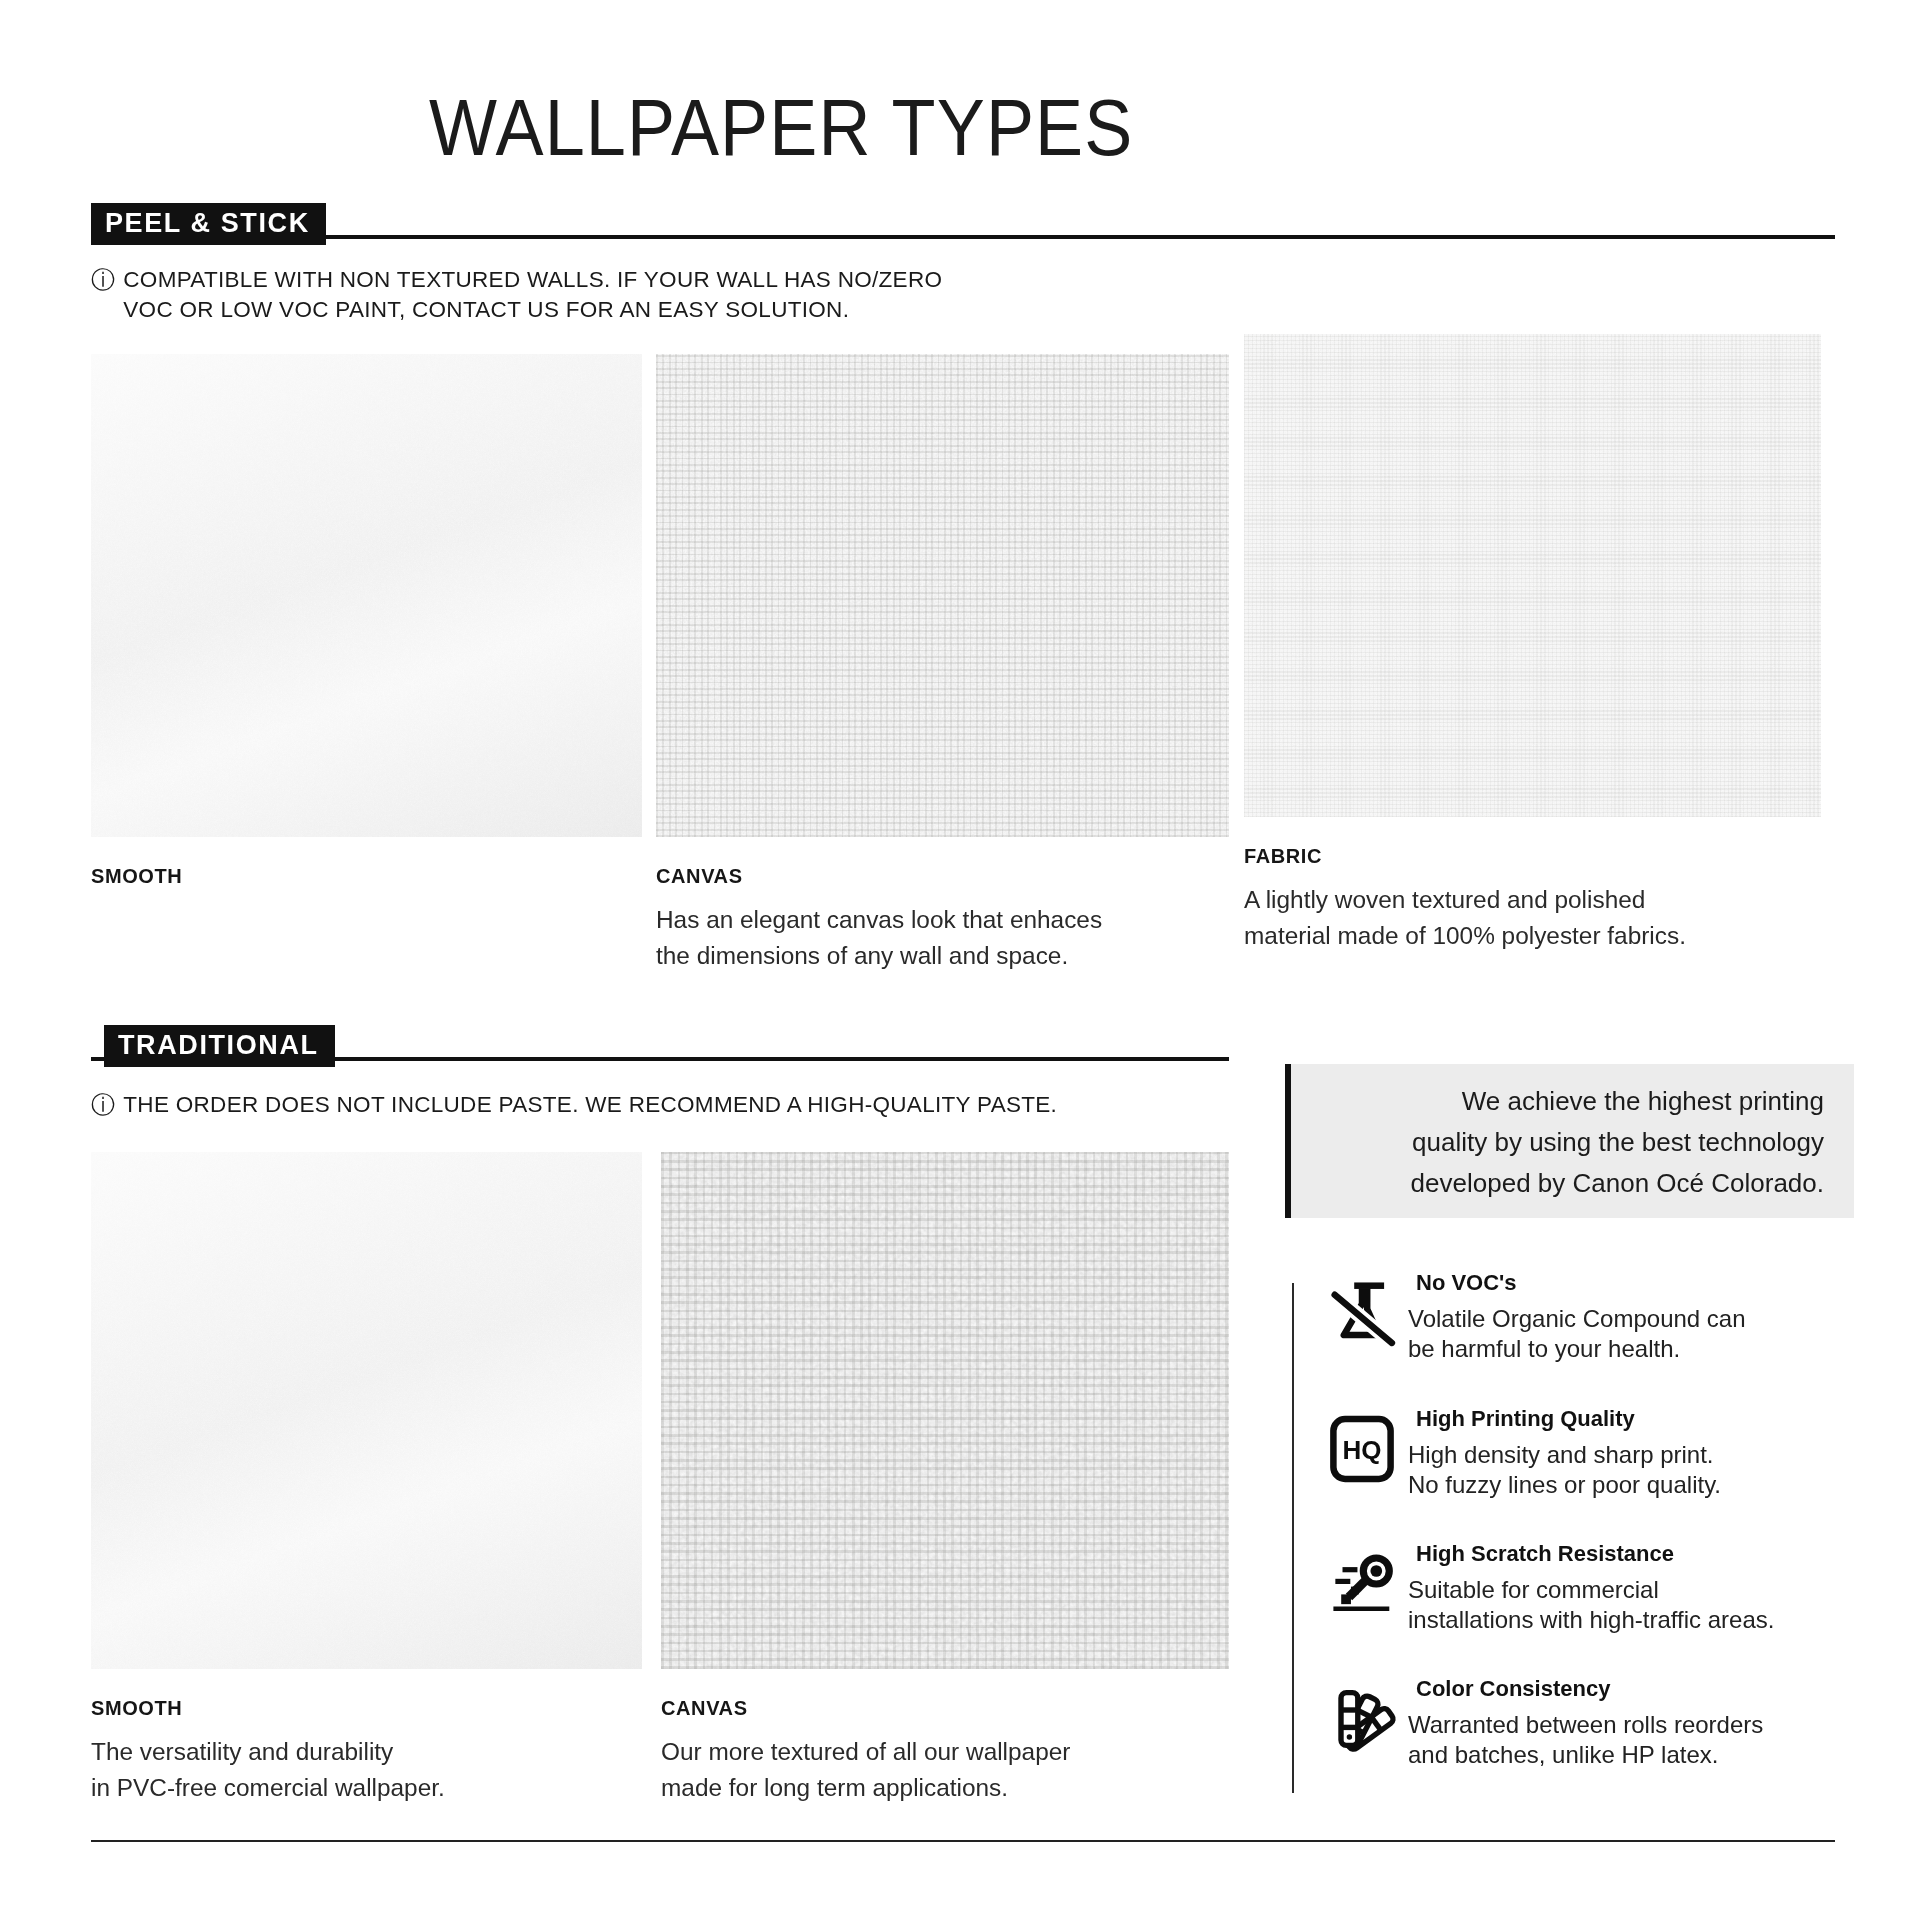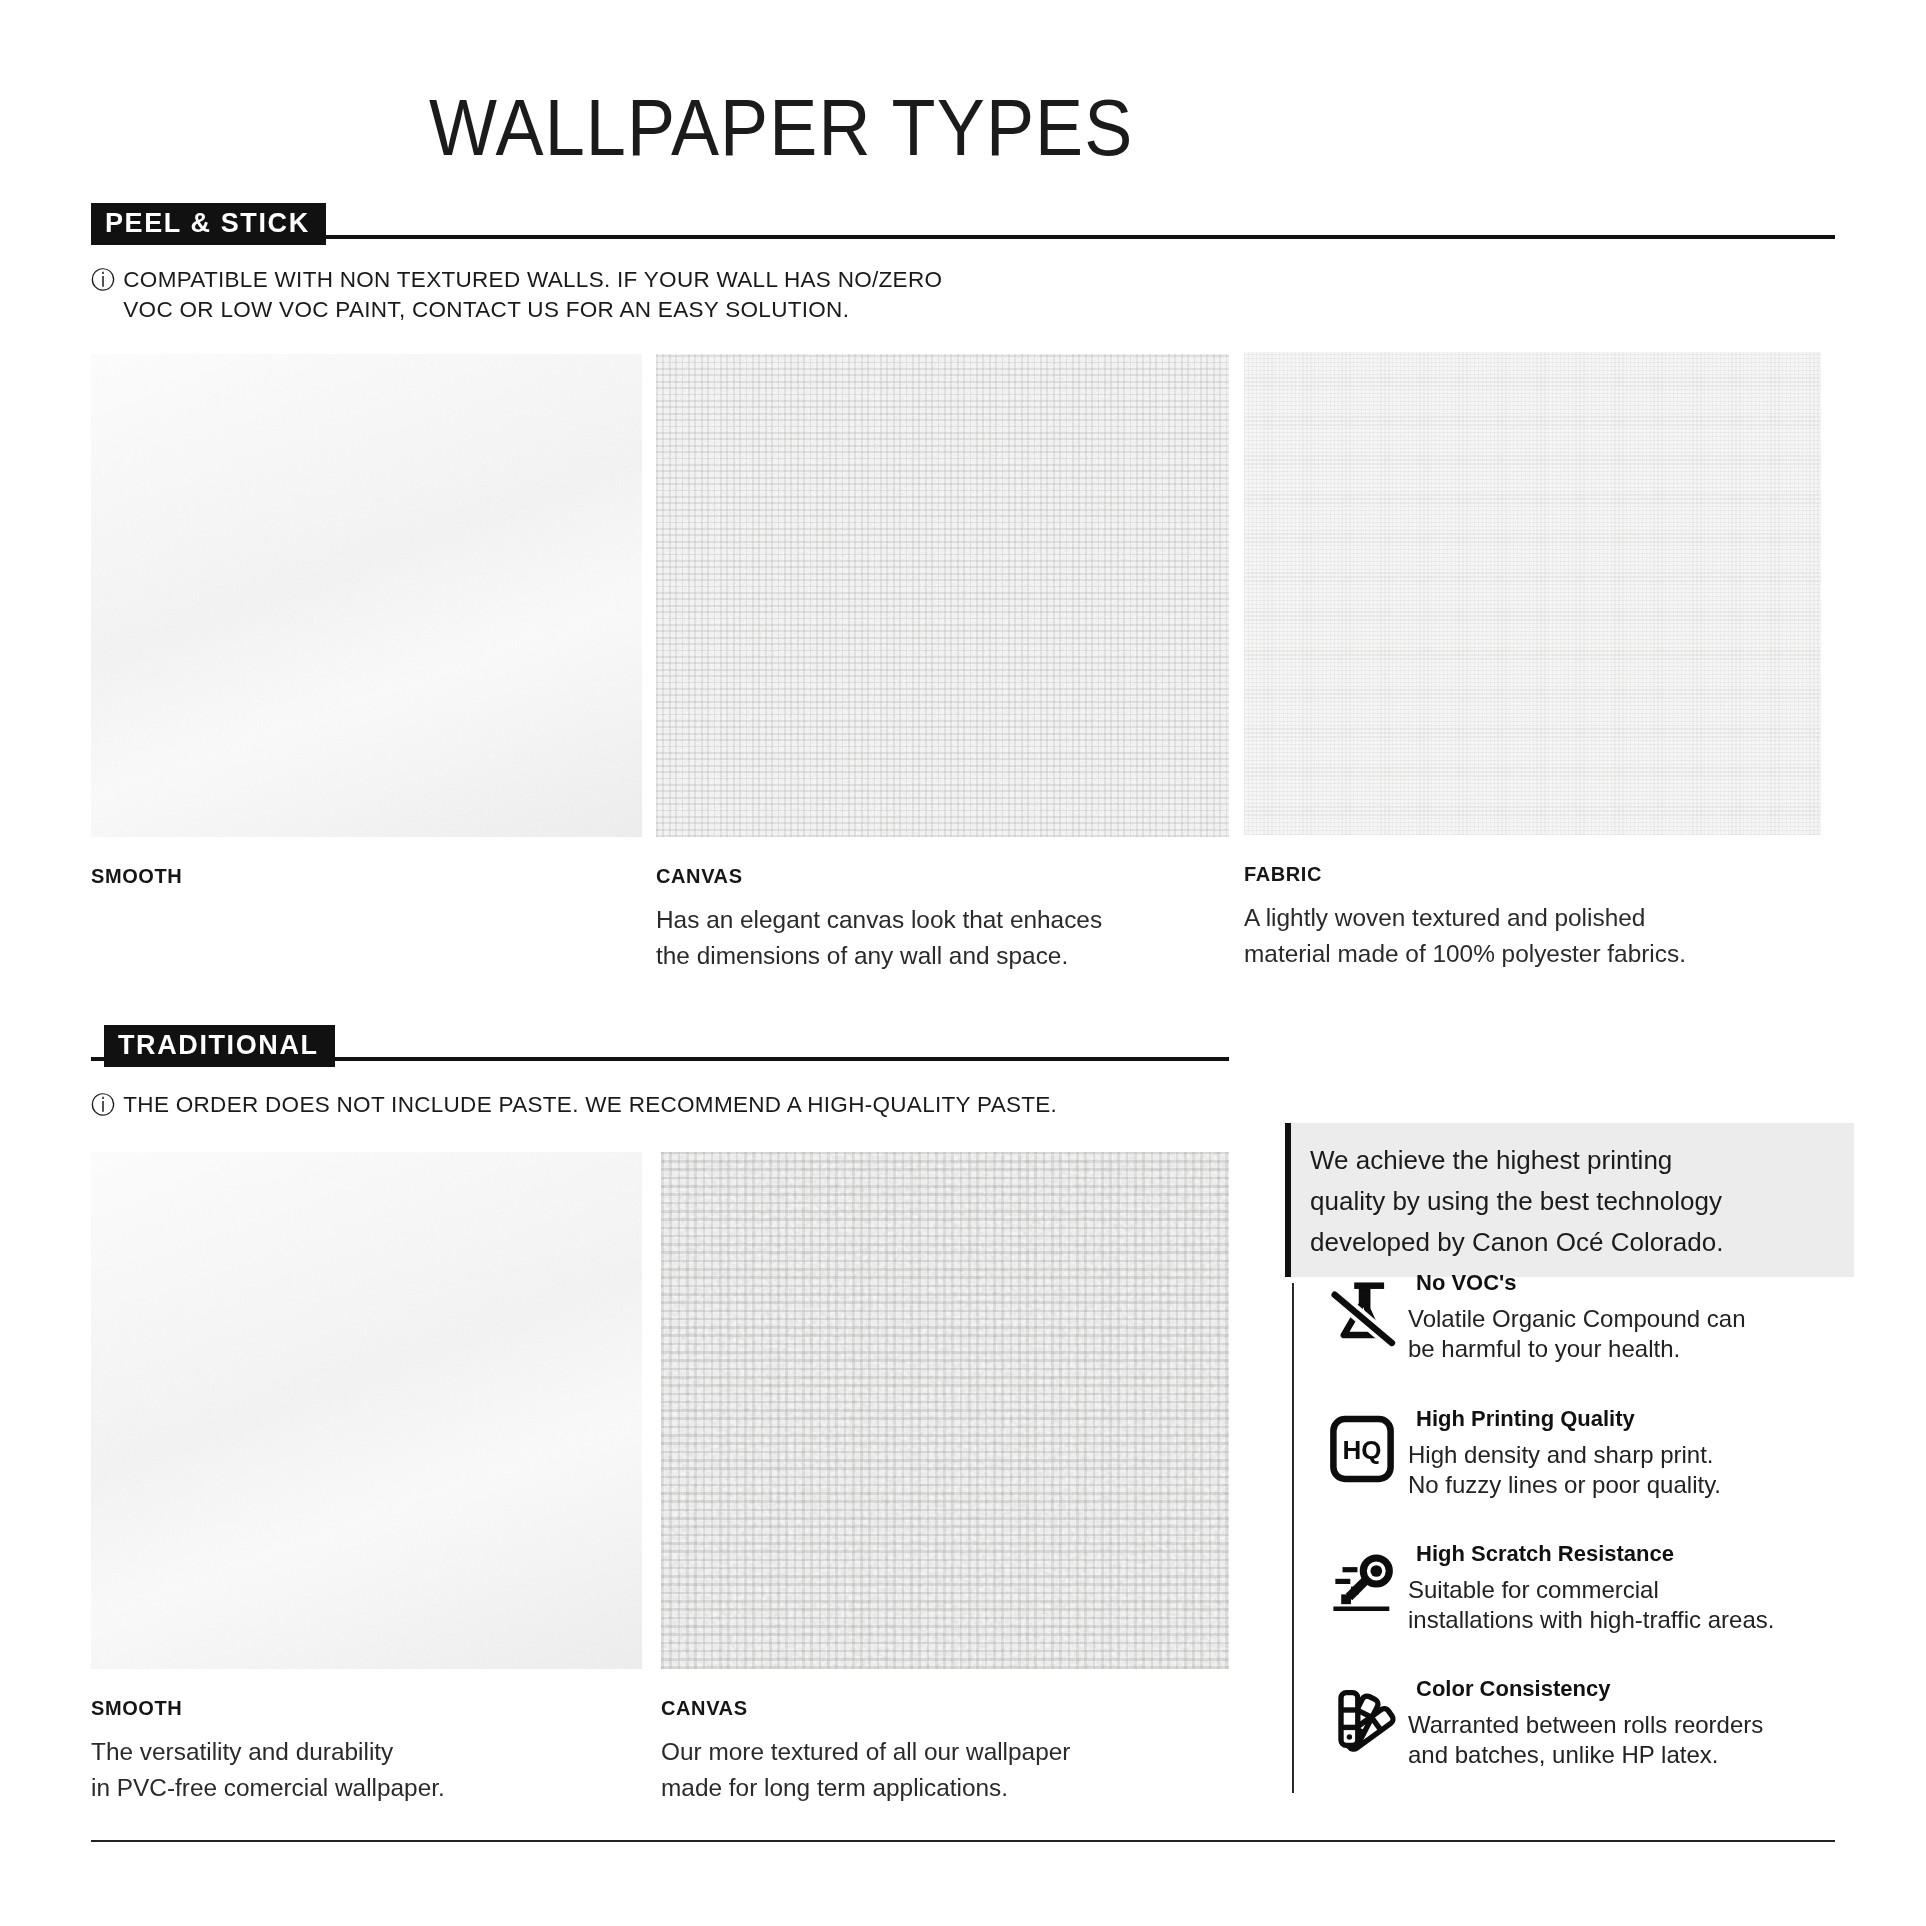--- a/index.html
+++ b/index.html
@@ -31,21 +31,21 @@
   .note-trad{left:91px;top:1090px;width:1169px;}
   .info-glyph{font-size:24px;line-height:30px;margin-right:8.3px;color:#1a1a1a;}
   .note-text{
     font-size:22.5px;line-height:30px;letter-spacing:0.3px;color:#1a1a1a;
     white-space:pre-line;
   }
   
   .card{position:absolute;}
   .card-ps-smooth{left:91px;top:354px;width:551px;}
   .card-ps-canvas{left:656px;top:354px;width:573px;}
-  .card-ps-fabric{left:1244px;top:352px;width:577px;}
+  .card-ps-fabric{left:1244px;top:334px;width:577px;}
   .card-tr-smooth{left:91px;top:1152px;width:551px;}
   .card-tr-canvas{left:661px;top:1152px;width:568px;}
   .texture{position:relative;width:100%;overflow:hidden;background:#f2f3f3;}
   .card-ps-smooth .texture,.card-ps-canvas .texture,.card-ps-fabric .texture{height:483px;}
   .card-tr-smooth .texture,.card-tr-canvas .texture{height:517px;}
   .texture svg{position:absolute;inset:0;width:100%;height:100%;display:block;}
   .weave,.shade{position:absolute;inset:0;}
   .tex-canvas .weave{background:
     repeating-linear-gradient(0deg, rgba(125,125,120,0.16) 0 1.9px, rgba(255,255,255,0) 1.9px 6.4px),
     repeating-linear-gradient(90deg, rgba(125,125,120,0.14) 0 1.9px, rgba(255,255,255,0) 1.9px 6.4px);}
@@ -53,22 +53,22 @@
     repeating-linear-gradient(0deg, rgba(140,140,135,0.10) 0 1.3px, rgba(255,255,255,0) 1.3px 3.9px),
     repeating-linear-gradient(90deg, rgba(140,140,135,0.08) 0 1.3px, rgba(255,255,255,0) 1.3px 3.9px);}
   .tex-canvas-rough .weave{background:
     repeating-linear-gradient(0deg, rgba(118,118,113,0.18) 0 2.6px, rgba(255,255,255,0) 2.6px 8.3px),
     repeating-linear-gradient(90deg, rgba(118,118,113,0.15) 0 2.6px, rgba(255,255,255,0) 2.6px 8.3px);}
   .tex-smooth .shade{background:linear-gradient(160deg, rgba(255,255,255,0.55) 0%, rgba(0,0,0,0.02) 45%, rgba(255,255,255,0.25) 65%, rgba(0,0,0,0.045) 100%);}
   .sample-name{margin:28px 0 0 0;font-size:20px;font-weight:600;letter-spacing:0.6px;color:#161616;}
   .sample-desc{margin:14px 0 0 0;font-size:24.4px;line-height:36px;color:#2a2a2a;white-space:pre-line;}
   
   .quality-box{
-    position:absolute;left:1285px;top:1123px;width:514px;height:121px;
-    background:#ececec;border-left:6.4px solid #111111;padding:16.7px 29.5px 16.7px 19px;
+    position:absolute;left:1285px;top:1064px;width:514px;height:121px;
+    background:#ececec;border-left:6.4px solid #111111;padding:16.7px 29.5px 16.7px 19px;text-align:right;
   }
   .quality-text{font-size:26px;line-height:41px;color:#1b1b1b;white-space:pre-line;}
   .v-divider{position:absolute;left:1292px;top:1283px;width:1.9px;height:510px;background:#2a2a2a;}
   .feature{position:absolute;left:1310px;width:533px;}
   .f1{top:1262px;} .f2{top:1398px;} .f3{top:1533px;} .f4{top:1668px;}
   .f-icon{position:absolute;left:13px;top:2.6px;width:78px;height:96px;}
   .f-icon svg{width:100%;height:100%;display:block;overflow:visible;}
   .f-text{margin-left:98px;}
   .f-title{margin:8px;font-size:22px;font-weight:700;color:#111111;}
   .f-desc{margin:6.4px 0 0 0;font-size:24px;line-height:30px;color:#222222;white-space:pre-line;}

